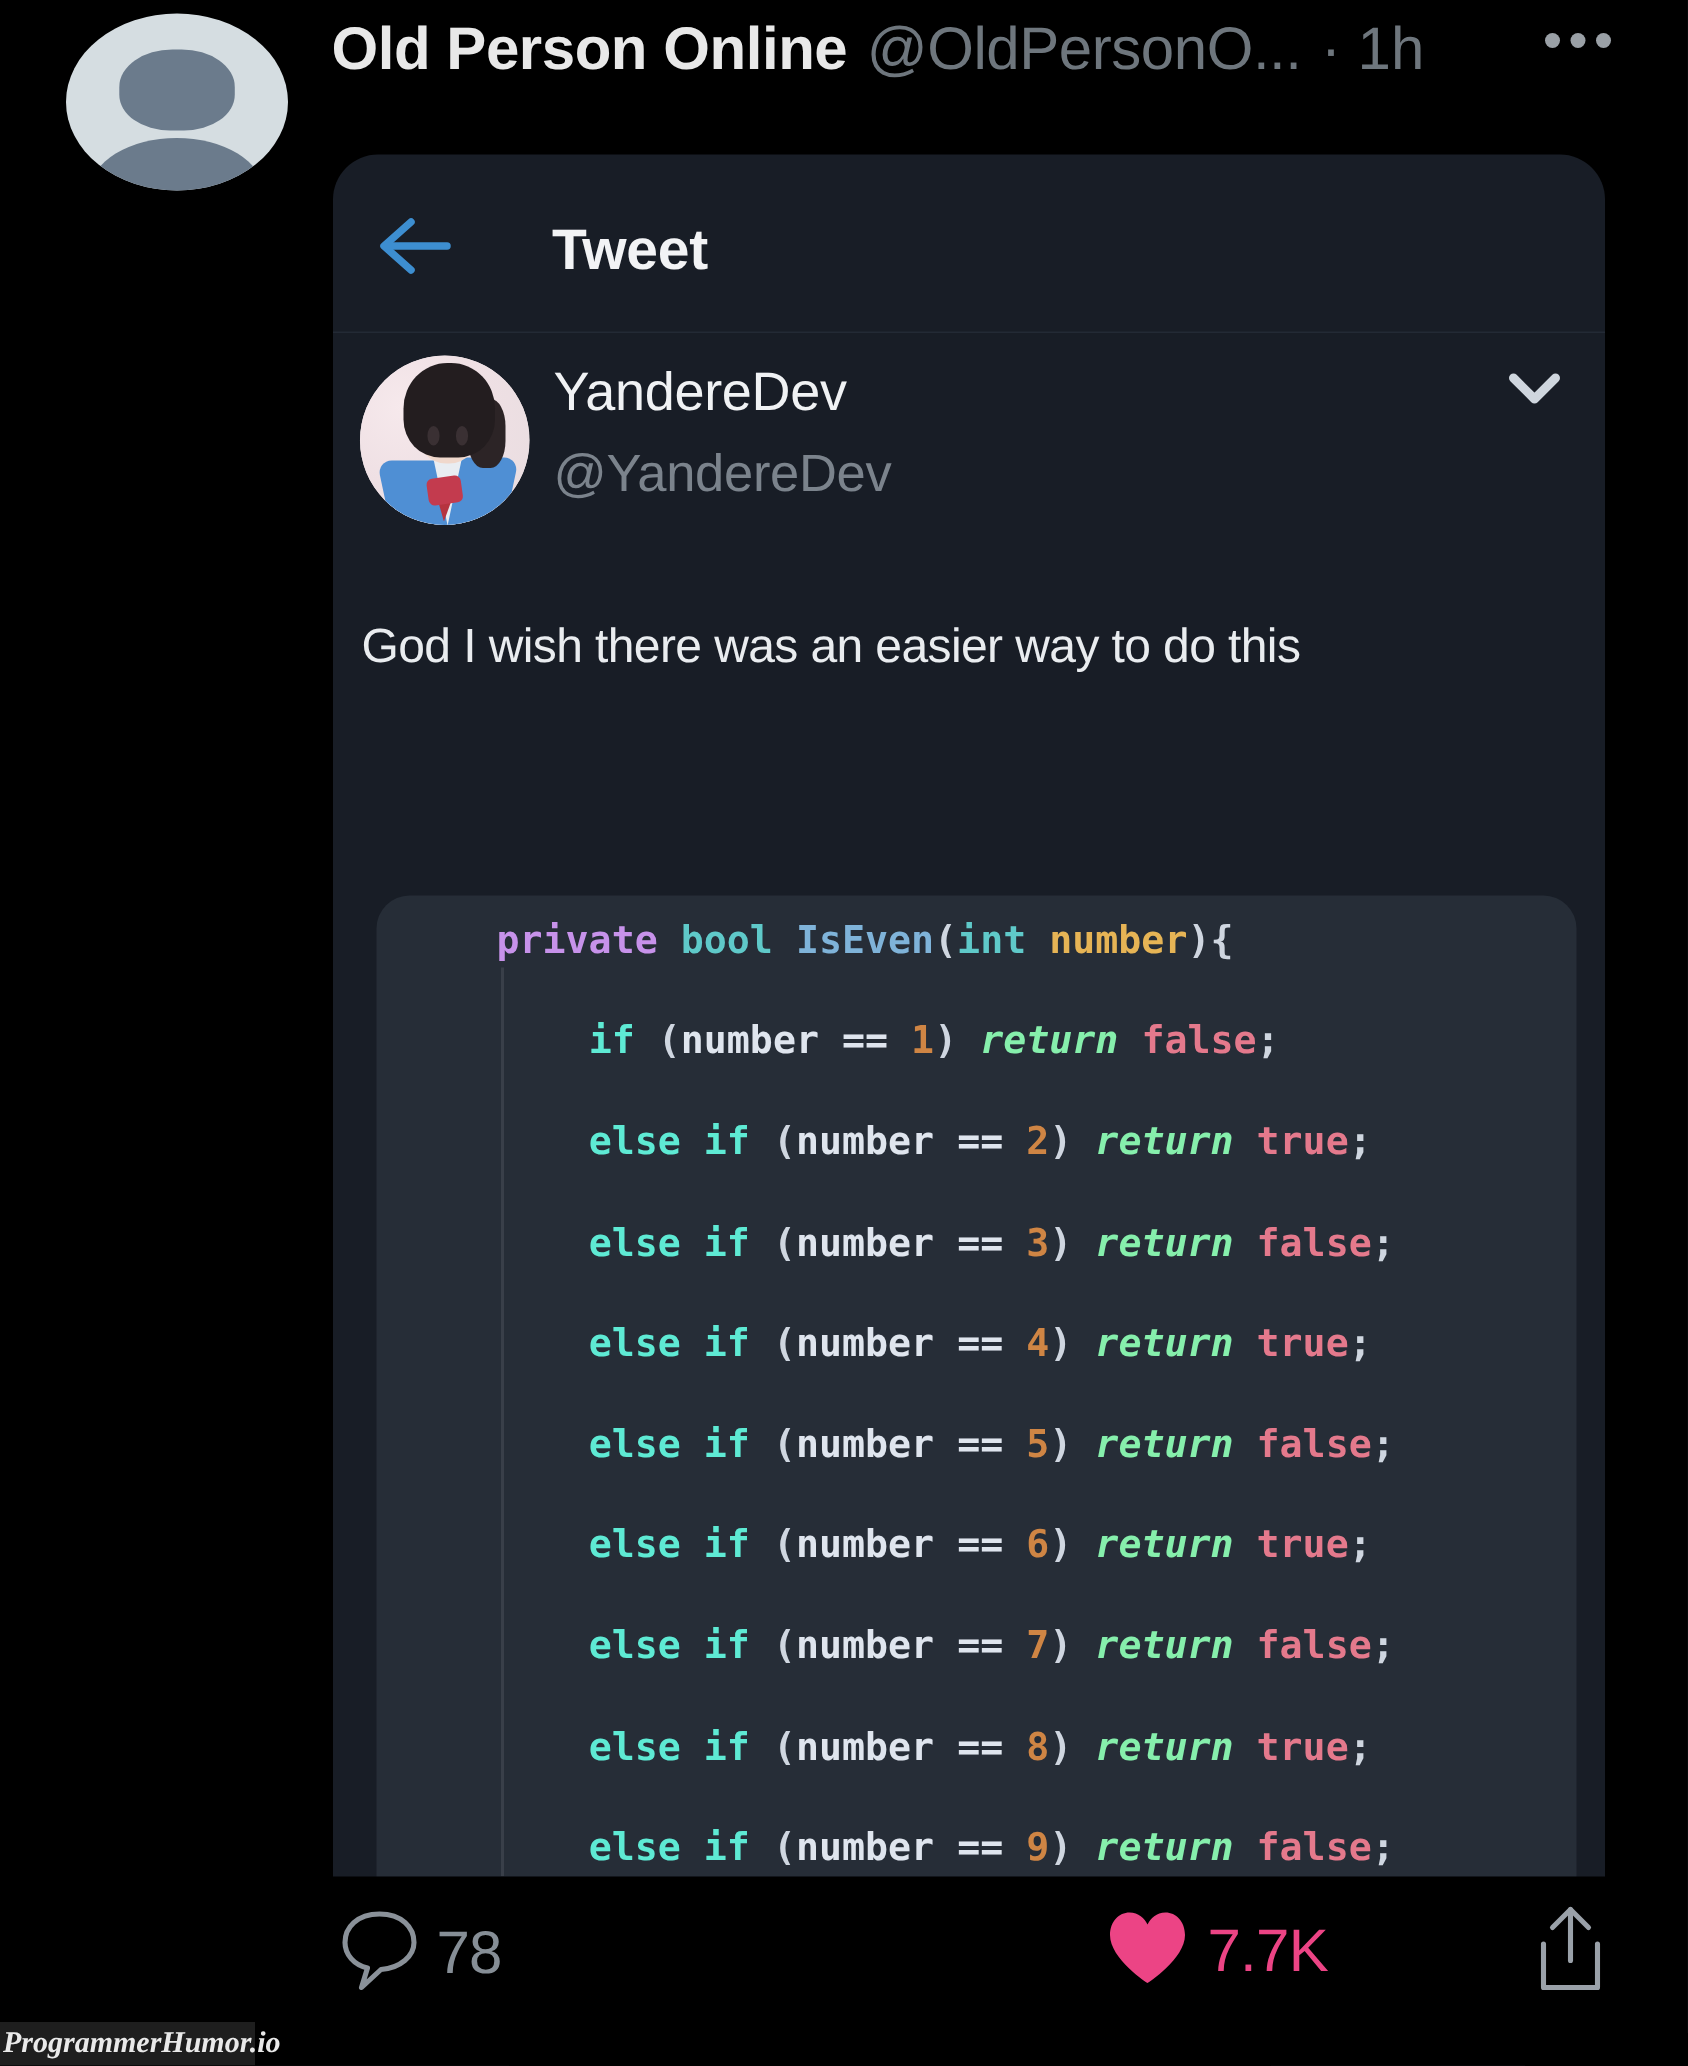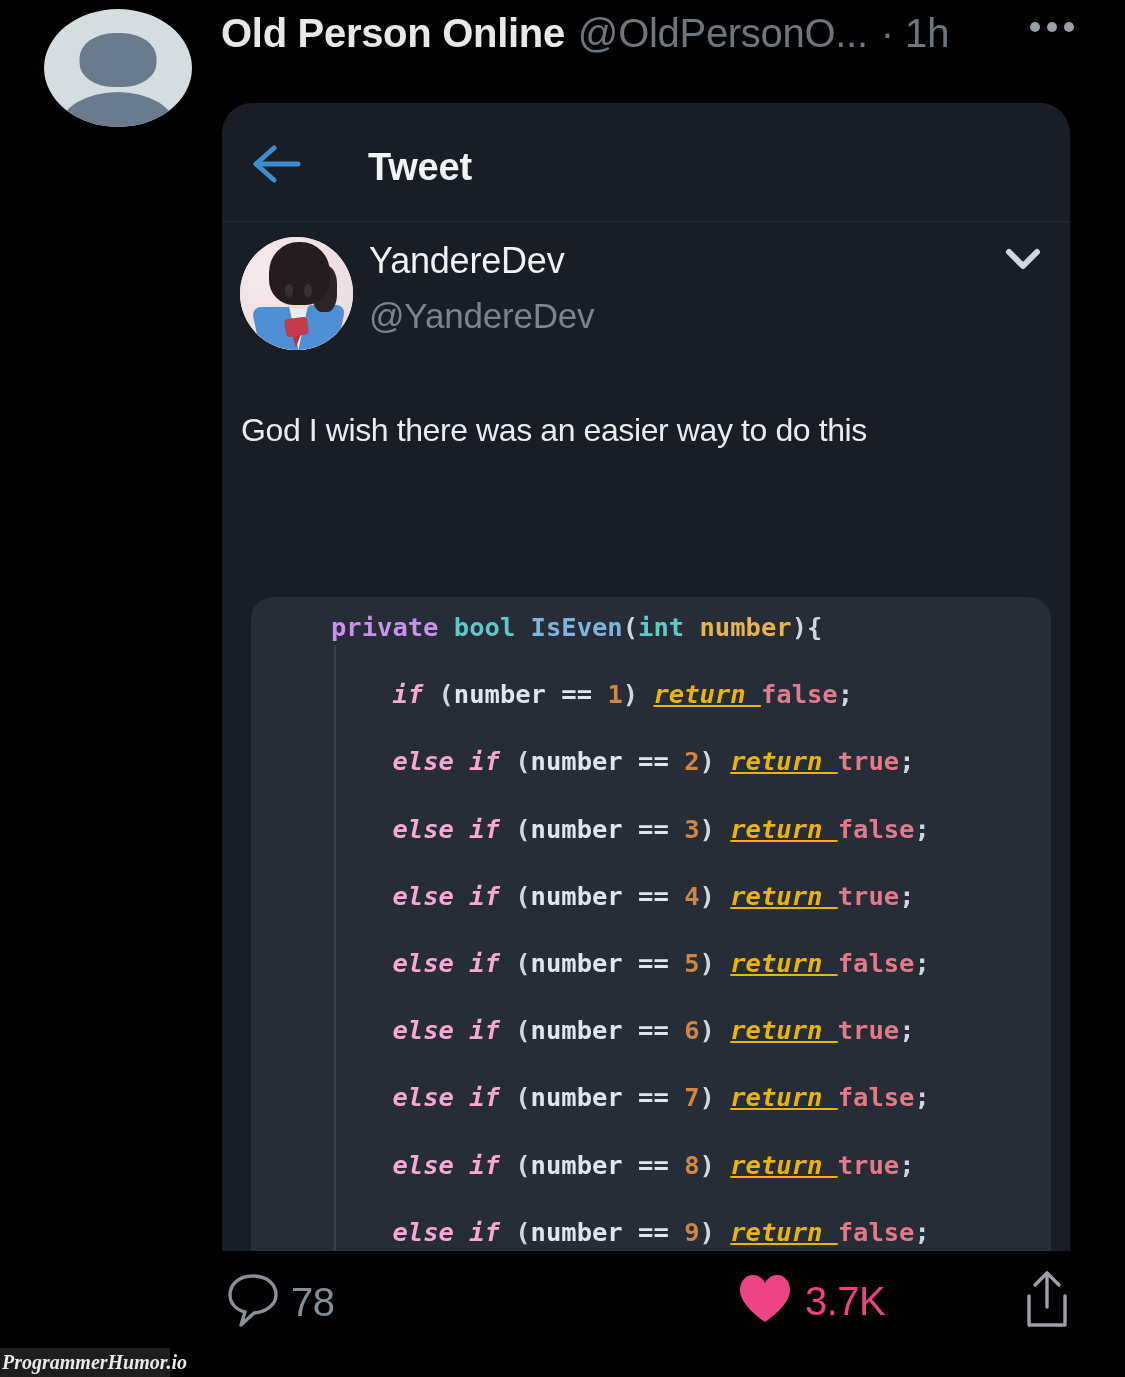--- a/index.html
+++ b/index.html
@@ -185,25 +185,25 @@
     white-space:pre;
     font-weight:bold;
   }
   .code .ln { display:block; }
   .code .ind { color:transparent; }
   .kw-priv  { color:#c792ea; }          
   .kw-type  { color:#5fc9c9; }          
   .fn       { color:#7fb3d9; }          
   .param    { color:#e6b455; }          
   .punct    { color:#cfd6e0; }
-  .kw-ctrl  { color:#f9a8d4; font-style:italic; }  
+  .kw-ctrl  { color:#5eead4; }  
   .var      { color:#dfe5ee; }          
   .op       { color:#dfe5ee; }
   .num      { color:#cf8544; }
-  .kw-ret   { color:#eab308; font-style:italic;text-decoration:underline; }  
+  .kw-ret   { color:#86efac; font-style:italic; }  
   .lit      { color:#e4798c; }          
   .fade-bottom {
     position:absolute; left:0; bottom:0; width:100%; height:18px;
     background:linear-gradient(to bottom, rgba(38,45,55,0) 0%, rgba(38,45,55,0.0) 100%);
   }
 
   
   .actions {
     position:absolute; left:0; top:1258px; width:1125px; height:92px;
   }
@@ -338,21 +338,21 @@
     </div>
 
 
     <div class="act a-like likes">
       <span class="glyph">
         <svg width="58" height="54" viewBox="0 0 58 54">
           <path d="M29 50 C29 50 4 34 4 18 C4 9 10 3 17 3 C23 3 27 7 29 11
                    C31 7 35 3 41 3 C48 3 54 9 54 18 C54 34 29 50 29 50 Z" fill="#ec4485"></path>
         </svg>
       </span>
-      <span class="count">3.7K</span>
+      <span class="count">7.7K</span>
     </div>
 
     <div class="act a-share">
       <span class="glyph">
         <svg width="54" height="62" viewBox="0 0 54 62">
           <path d="M27 5 L27 39" fill="none" stroke="#9aa1a9" stroke-width="3.4" stroke-linecap="round"></path>
           <path d="M15 17 L27 5 L39 17" fill="none" stroke="#9aa1a9" stroke-width="3.4" stroke-linecap="round" stroke-linejoin="round"></path>
           <path d="M9 28 L9 57 L45 57 L45 28" fill="none" stroke="#9aa1a9" stroke-width="3.4" stroke-linecap="round" stroke-linejoin="round"></path>
         </svg>
       </span>

